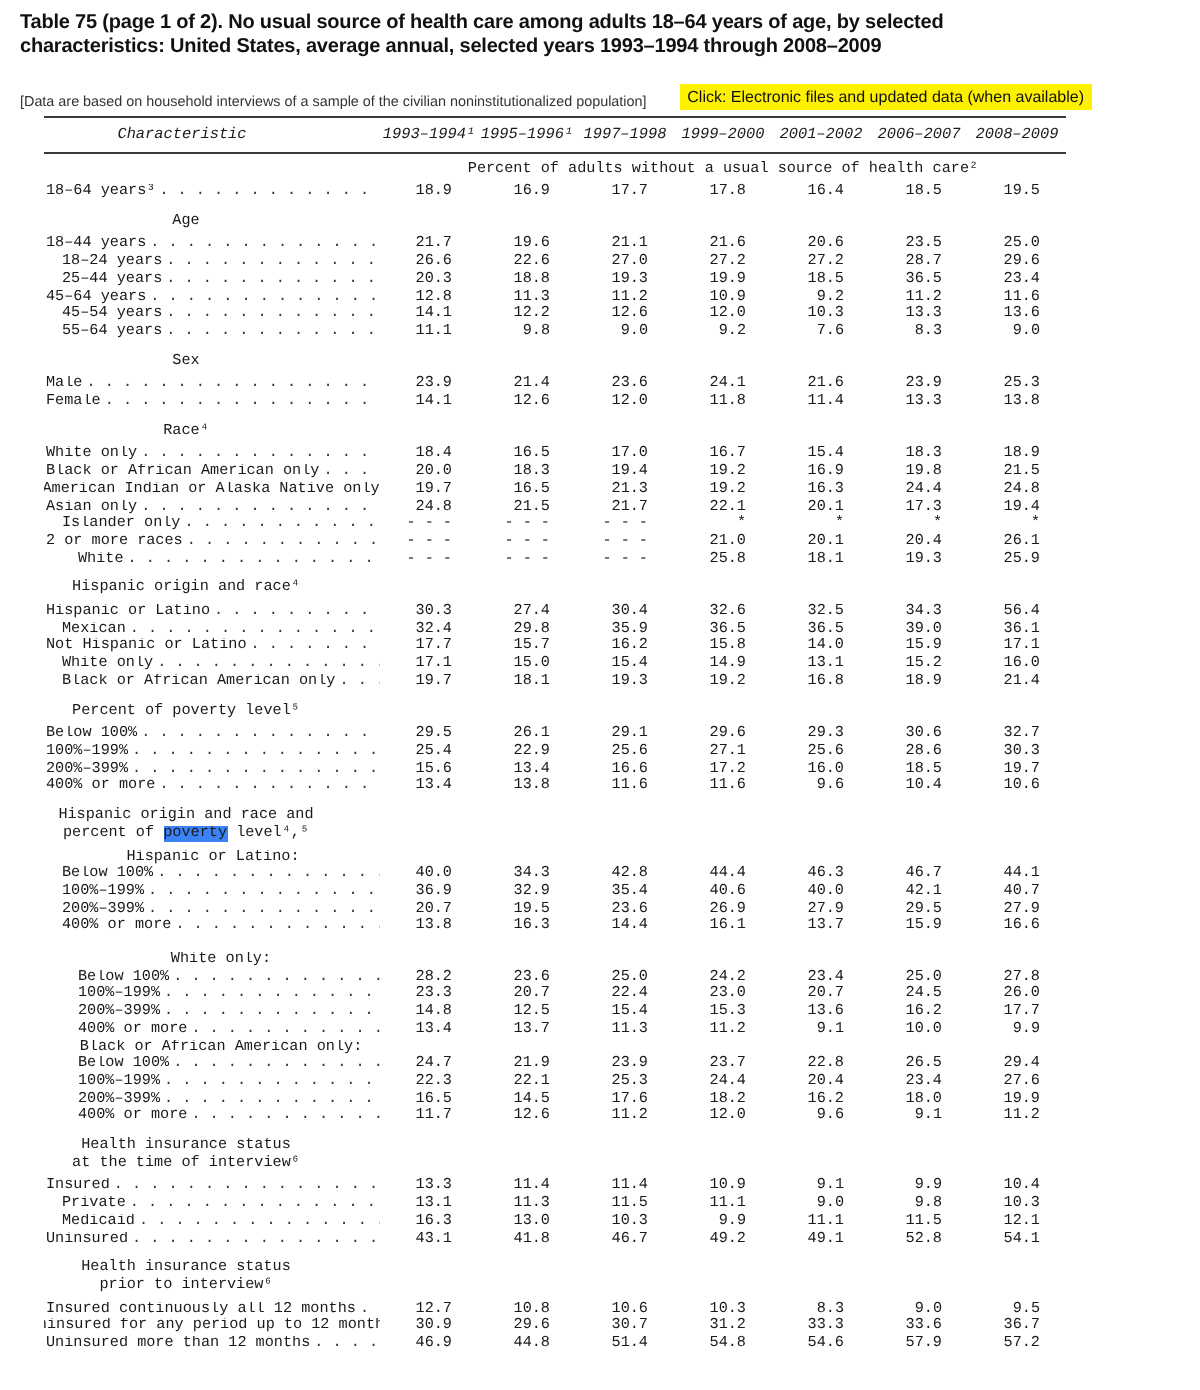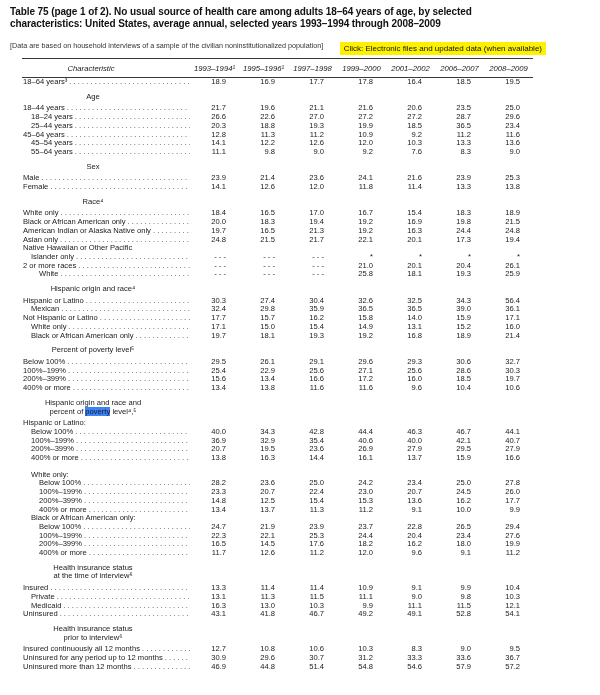--- a/index.html
+++ b/index.html
@@ -6,43 +6,43 @@
   .page{
     position:relative;width:548px;height:695px;overflow:hidden;
     background:#fff;color:#1a1a1a;
     font-family:"Liberation Sans","DejaVu Sans",sans-serif;
   }
   .title{
     font-weight:bold;font-size:10px;line-height:11.5px;
     margin:6px 12px 2px 10px;color:#111;letter-spacing:-0.1px;
   }
   .note-row{
-    display:flex;justify-content:space-between;align-items:center;
+    display:flex;justify-content:space-between;align-items:flex-end;
     margin:3px 2px 0 10px;
   }
   .data-note{font-size:7.2px;color:#333;padding-top:3px;}
   .click-link{
     font-size:8px;color:#111;padding:2px 4px;white-space:nowrap;
     cursor:pointer;
     margin-top:10px;
   }
-  .tbl{margin:3px 15px 16px 22px;border-top:1.6px solid #3a3a3a;}
+  .tbl{margin:3px 15px 16px 22px;border-top:1.6px solid #3a3a3a;font-family:Liberation Mono, monospace;}
   .hrow{
     display:grid;grid-template-columns:168px repeat(7,1fr);
     font-style:italic;font-size:7.7px;
     padding:5px 0 4px 0;border-bottom:1.1px solid #3a3a3a;
   }
   .hrow .char{ text-align:center;padding-right:30px; }
   .hrow .col{ text-align:center; }
   .spanner{
     text-align:center;font-size:7.6px;padding:4px 0 3px 168px;
   }
   .tbody{font-size:7.6px;line-height:8.7px;}
   .trow{display:grid;grid-template-columns:168px repeat(7,1fr);}
-  .lab{display:flex;white-space:nowrap;overflow:hidden;}
+  .lab{display:flex;white-space:nowrap;overflow:hidden;justify-content:center;}
   .ind0{padding-left:1px;} .ind1{padding-left:9px;} .ind2{padding-left:17px;}
   .leader{flex:1;overflow:hidden;white-space:nowrap;color:#333;margin-left:2px;}
   .leader::after{
     content:". . . . . . . . . . . . . . . . . . . . . . . . . . . . . . . . . . . . . . . . . . . . . .";
   }
   .val{text-align:right;padding-right:13px;}
   .sec{
     width:168px;box-sizing:border-box;padding-right:26px;
     text-align:center;margin:6px 0 3px 0;
   }
@@ -65,20 +65,21 @@
     <div class="hrow">
       <span class="char">Characteristic</span>
       <span class="col">1993–1994¹</span>
       <span class="col">1995–1996¹</span>
       <span class="col">1997–1998</span>
       <span class="col">1999–2000</span>
       <span class="col">2001–2002</span>
       <span class="col">2006–2007</span>
       <span class="col">2008–2009</span>
     </div>
+    <div class="spanner">Percent of adults without a usual source of health care²</div>
     <div class="tbody" id="tbody">
         <div class="trow">
           <span class="lab ind0">
             <span>18–64 years³</span>
             <span class="leader"></span>
           </span>
           <span class="val">18.9</span>
           <span class="val">16.9</span>
           <span class="val">17.7</span>
           <span class="val">17.8</span>
@@ -245,25 +246,20 @@
           </span>
           <span class="val">24.8</span>
           <span class="val">21.5</span>
           <span class="val">21.7</span>
           <span class="val">22.1</span>
           <span class="val">20.1</span>
           <span class="val">17.3</span>
           <span class="val">19.4</span>
         </div>
         <div class="trow">
-          <span class="lab ind0">
-            <span>Native Hawaiian or Other Pacific</span>
-          </span>
-        </div>
-        <div class="trow">
           <span class="lab ind1">
             <span>Islander only</span>
             <span class="leader"></span>
           </span>
           <span class="val">- - -</span>
           <span class="val">- - -</span>
           <span class="val">- - -</span>
           <span class="val">*</span>
           <span class="val">*</span>
           <span class="val">*</span>

